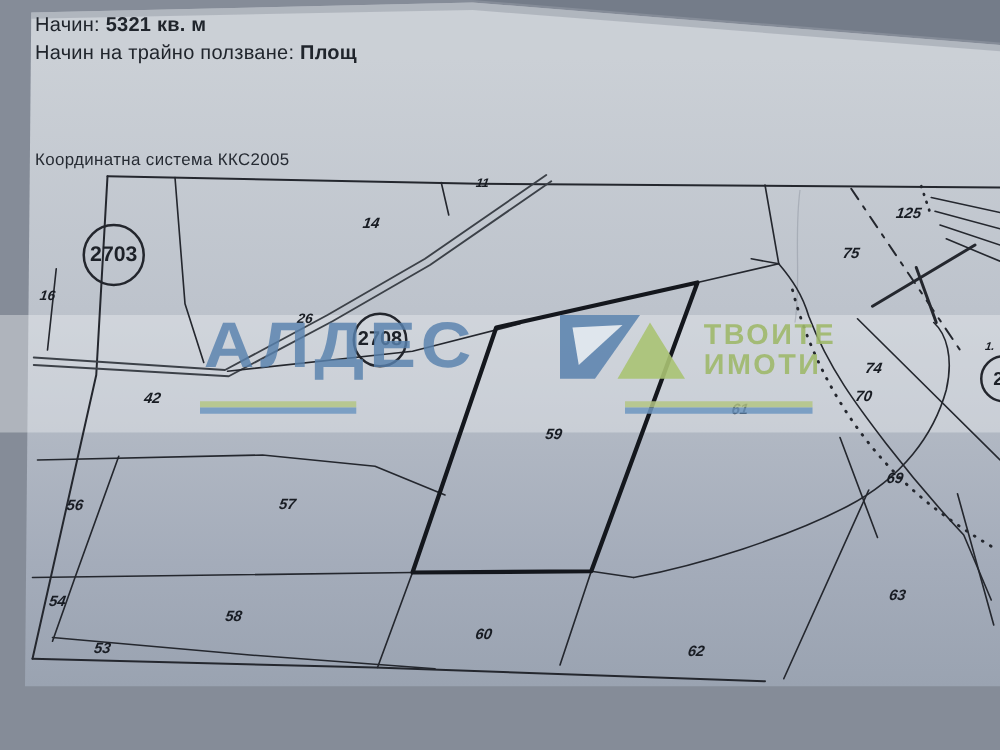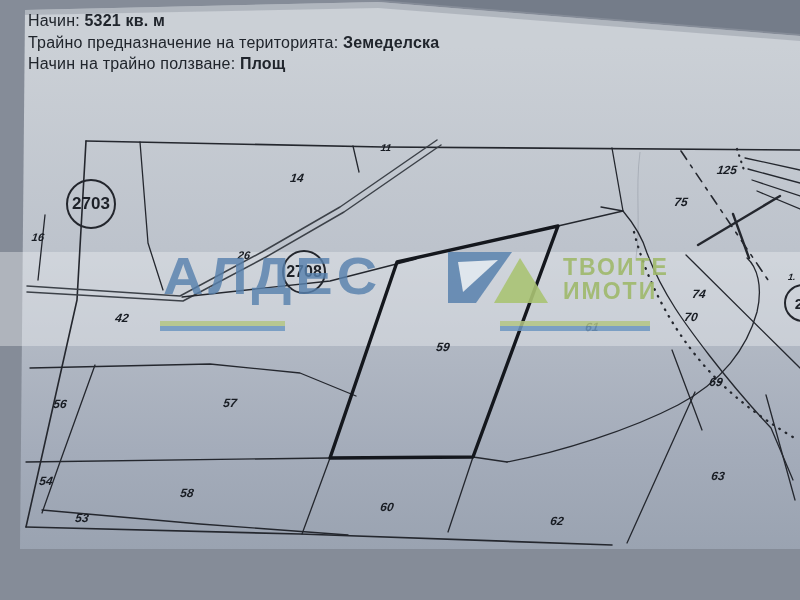--- a/index.html
+++ b/index.html
@@ -150,17 +150,17 @@
     <div class="wm-tag" style="top:255px">ТВОИТЕ</div>
     <div class="wm-tag" style="top:279px">ИМОТИ</div>
     <div class="wm-bar" style="left:160px;top:321px;width:125px;background:#b4c685"></div>
     <div class="wm-bar" style="left:160px;top:326px;width:125px;background:#6d96c1"></div>
     <div class="wm-bar" style="left:500px;top:321px;width:150px;background:#b4c685"></div>
     <div class="wm-bar" style="left:500px;top:326px;width:150px;background:#6d96c1"></div>
   </div>
 
   <div class="hdr" id="hdr">
       <div><span>Начин:</span> <span class="val">5321 кв. м</span></div>
-      <div><span>Трайно предназначение на територията:</span> <span class="val">Земеделска</span></div>
       <div><span>Начин на трайно ползване:</span> <span class="val">Площ</span></div>
     </div>
+  <div class="coord">Координатна система ККС2005</div>
 
 </div>
 
 </body></html>

